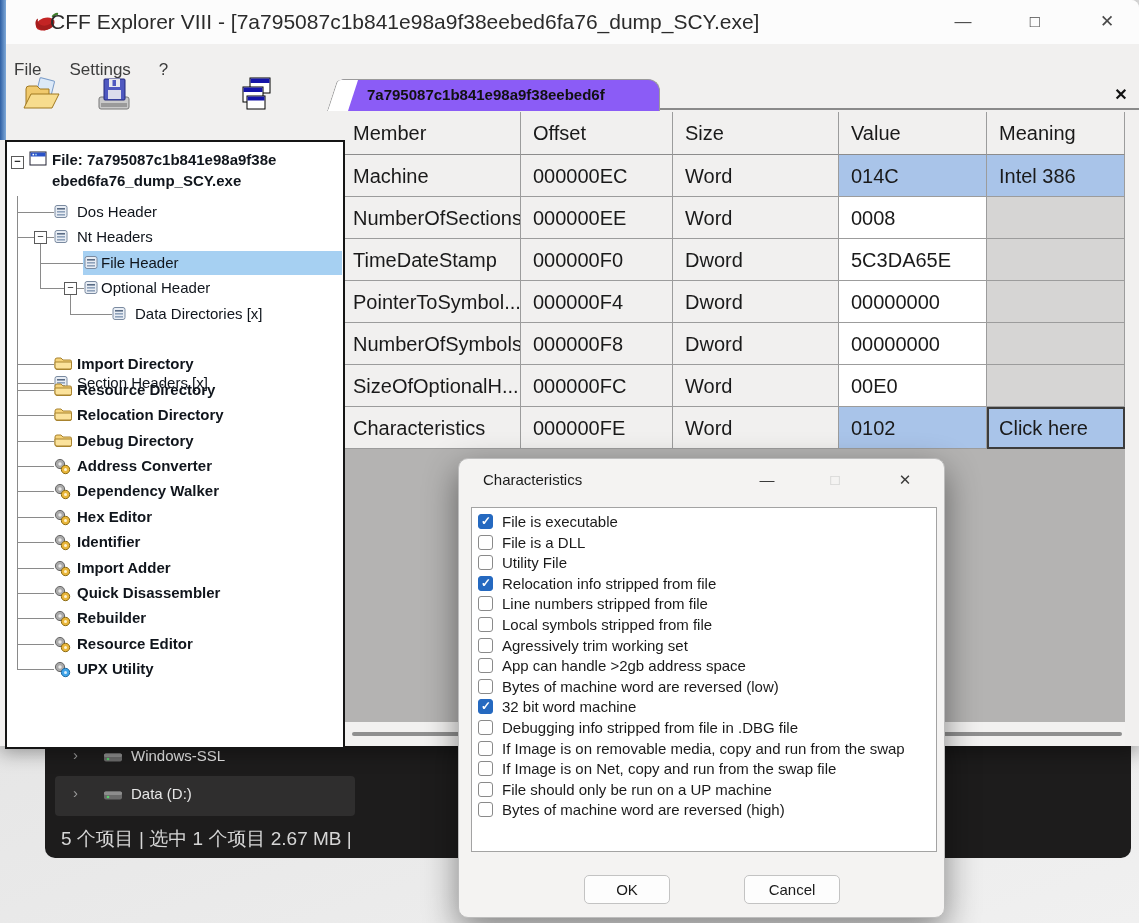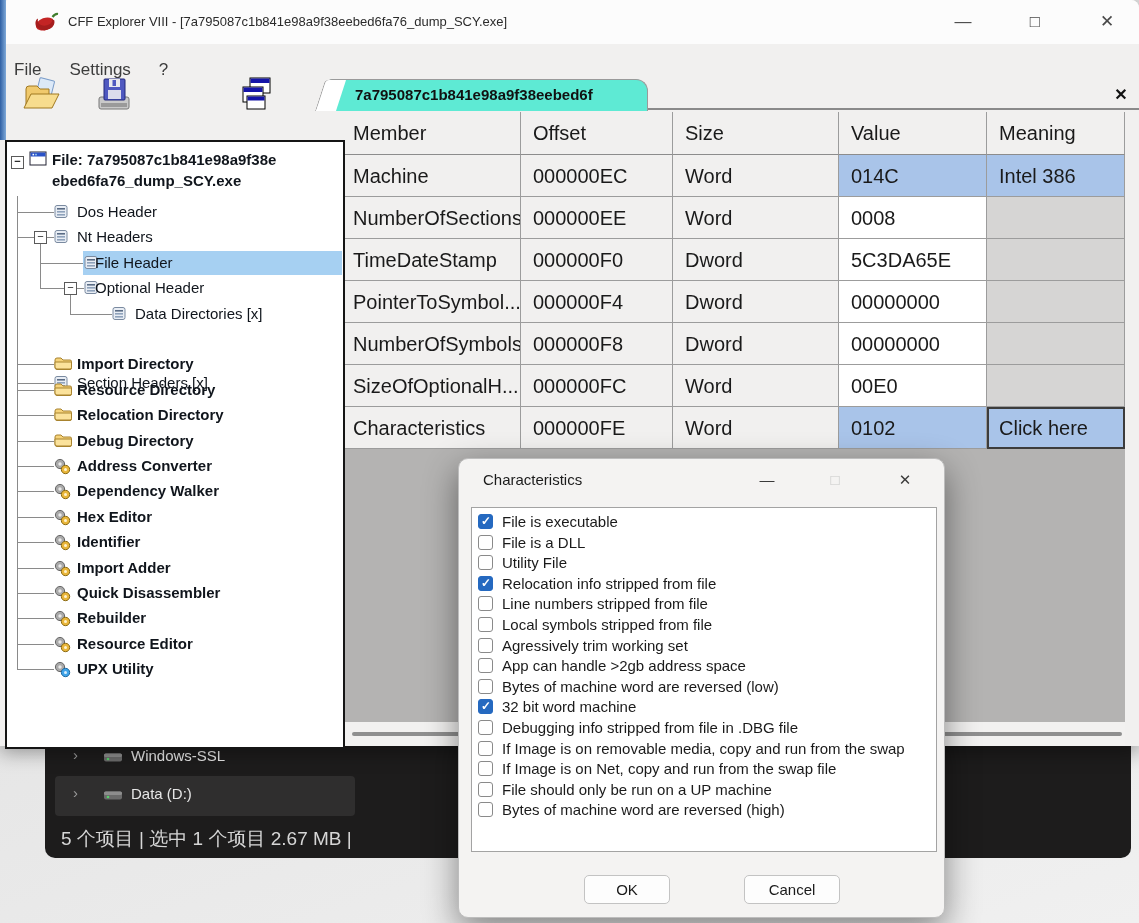--- a/index.html
+++ b/index.html
@@ -16,34 +16,34 @@
   .exp-icon{position:absolute;top:6px;}
   .exp-label{position:absolute;top:3px;white-space:nowrap;}
   .exp-sel{position:absolute;left:10px;width:300px;height:40px;background:#2f2e2e;border-radius:4px;}
   #exp-status{position:absolute;left:16px;top:126px;color:#d6d6d6;font-size:19px;white-space:nowrap;}
 
   
   #mainwin{left:0;top:0;width:1139px;height:746px;background:#f1f0ef;
            border-radius:8px 8px 0 0;box-shadow:0 6px 20px rgba(0,0,0,.38);z-index:10;}
   #titlebar{position:absolute;left:0;top:0;width:100%;height:44px;background:#fcfcfc;border-radius:8px 8px 0 0;}
   #app-icon{position:absolute;left:33px;top:11px;}
-  #app-title{position:absolute;left:68px;top:0;line-height:44px;font-size:13px;color:#2b2b2b;white-space:nowrap;}
+  #app-title{position:absolute;left:50px;top:0;line-height:44px;font-size:21px;color:#2b2b2b;white-space:nowrap;}
   .winctl{position:absolute;top:0;width:46px;height:44px;text-align:center;line-height:44px;
           font-size:17px;color:#4a4a4a;}
   #menubar{position:absolute;left:0;top:44px;width:100%;height:30px;}
   .menu-item{display:inline-block;padding:0 14px;line-height:30px;font-size:17px;color:#3c3c3c;margin-top:11px;}
   #toolbar{position:absolute;left:0;top:74px;width:330px;height:44px;}
   .tool-btn{position:absolute;top:2px;width:42px;height:40px;}
 
   #bluestrip{left:0;top:0;width:6px;height:140px;z-index:20;
              background:linear-gradient(90deg,#2e5fa3,#7fa9d8);}
 
   
   #tabline{position:absolute;left:331px;top:108px;width:808px;height:2px;background:#8a8a8a;}
-  #tab{position:absolute;left:328px;top:79px;width:318px;height:31px;background:#5eead4;
+  #tab{position:absolute;left:340px;top:79px;width:318px;height:31px;background:#8b5cf6;
        border:1px solid #9a9a9a;border-bottom:none;border-radius:4px 12px 0 0;z-index:3;text-align:right;}
   #tab::before{content:"";position:absolute;left:-9px;top:0;width:20px;height:31px;background:#ffffff;
        border-left:1px solid #9a9a9a;transform:skewX(-18deg);border-radius:4px 0 0 0;}
   #tab-label{position:absolute;left:26px;top:0;line-height:30px;font-size:15px;font-weight:bold;color:#111;white-space:nowrap;}
   #tab-close{position:absolute;left:1108px;top:82px;width:26px;height:26px;text-align:center;line-height:26px;
        font-size:16px;font-weight:bold;color:#111;z-index:4;}
 
   
   #treepanel{position:absolute;left:5px;top:140px;width:336px;height:605px;background:#ffffff;
              border:2px solid #151515;z-index:15;overflow:hidden;}
@@ -61,21 +61,21 @@
   .d1 .expbox{left:27px;}
   .d2 .expbox{left:57px;}
   .ticon{position:absolute;top:4px;z-index:2;}
   .d0 .ticon{left:22px;top:3px;}
   .d1 .ticon{left:47px;}
   .d2 .ticon{left:77px;}
   .d3 .ticon{left:105px;}
   .tlabel{position:absolute;top:0;line-height:24px;white-space:pre-line;z-index:2;}
   .d0 .tlabel{left:45px;line-height:21px;top:1px;}
   .d1 .tlabel{left:70px;}
-  .d2 .tlabel{left:88px;}
+  .d2 .tlabel{left:94px;}
   .d3 .tlabel{left:128px;}
   .selbg{position:absolute;left:76px;right:1px;top:0;height:24px;background:#a6d0f2;z-index:1;}
 
   
   #tablewrap{position:absolute;left:341px;top:112px;width:784px;height:634px;background:#b4b3b2;}
   .tgrid{display:grid;grid-template-columns:180px 152px 166px 148px 138px;}
   .tcell{border-right:1px solid #9c9c9c;border-bottom:1px solid #9c9c9c;
          padding-left:12px;font-size:20px;color:#1a1a1a;white-space:nowrap;overflow:hidden;box-sizing:border-box;}
   .thead .tcell{height:43px;line-height:43px;background:#f1f0ef;border-bottom:1px solid #8c8c8c;}
   .trowt .tcell{height:42px;line-height:42px;}

